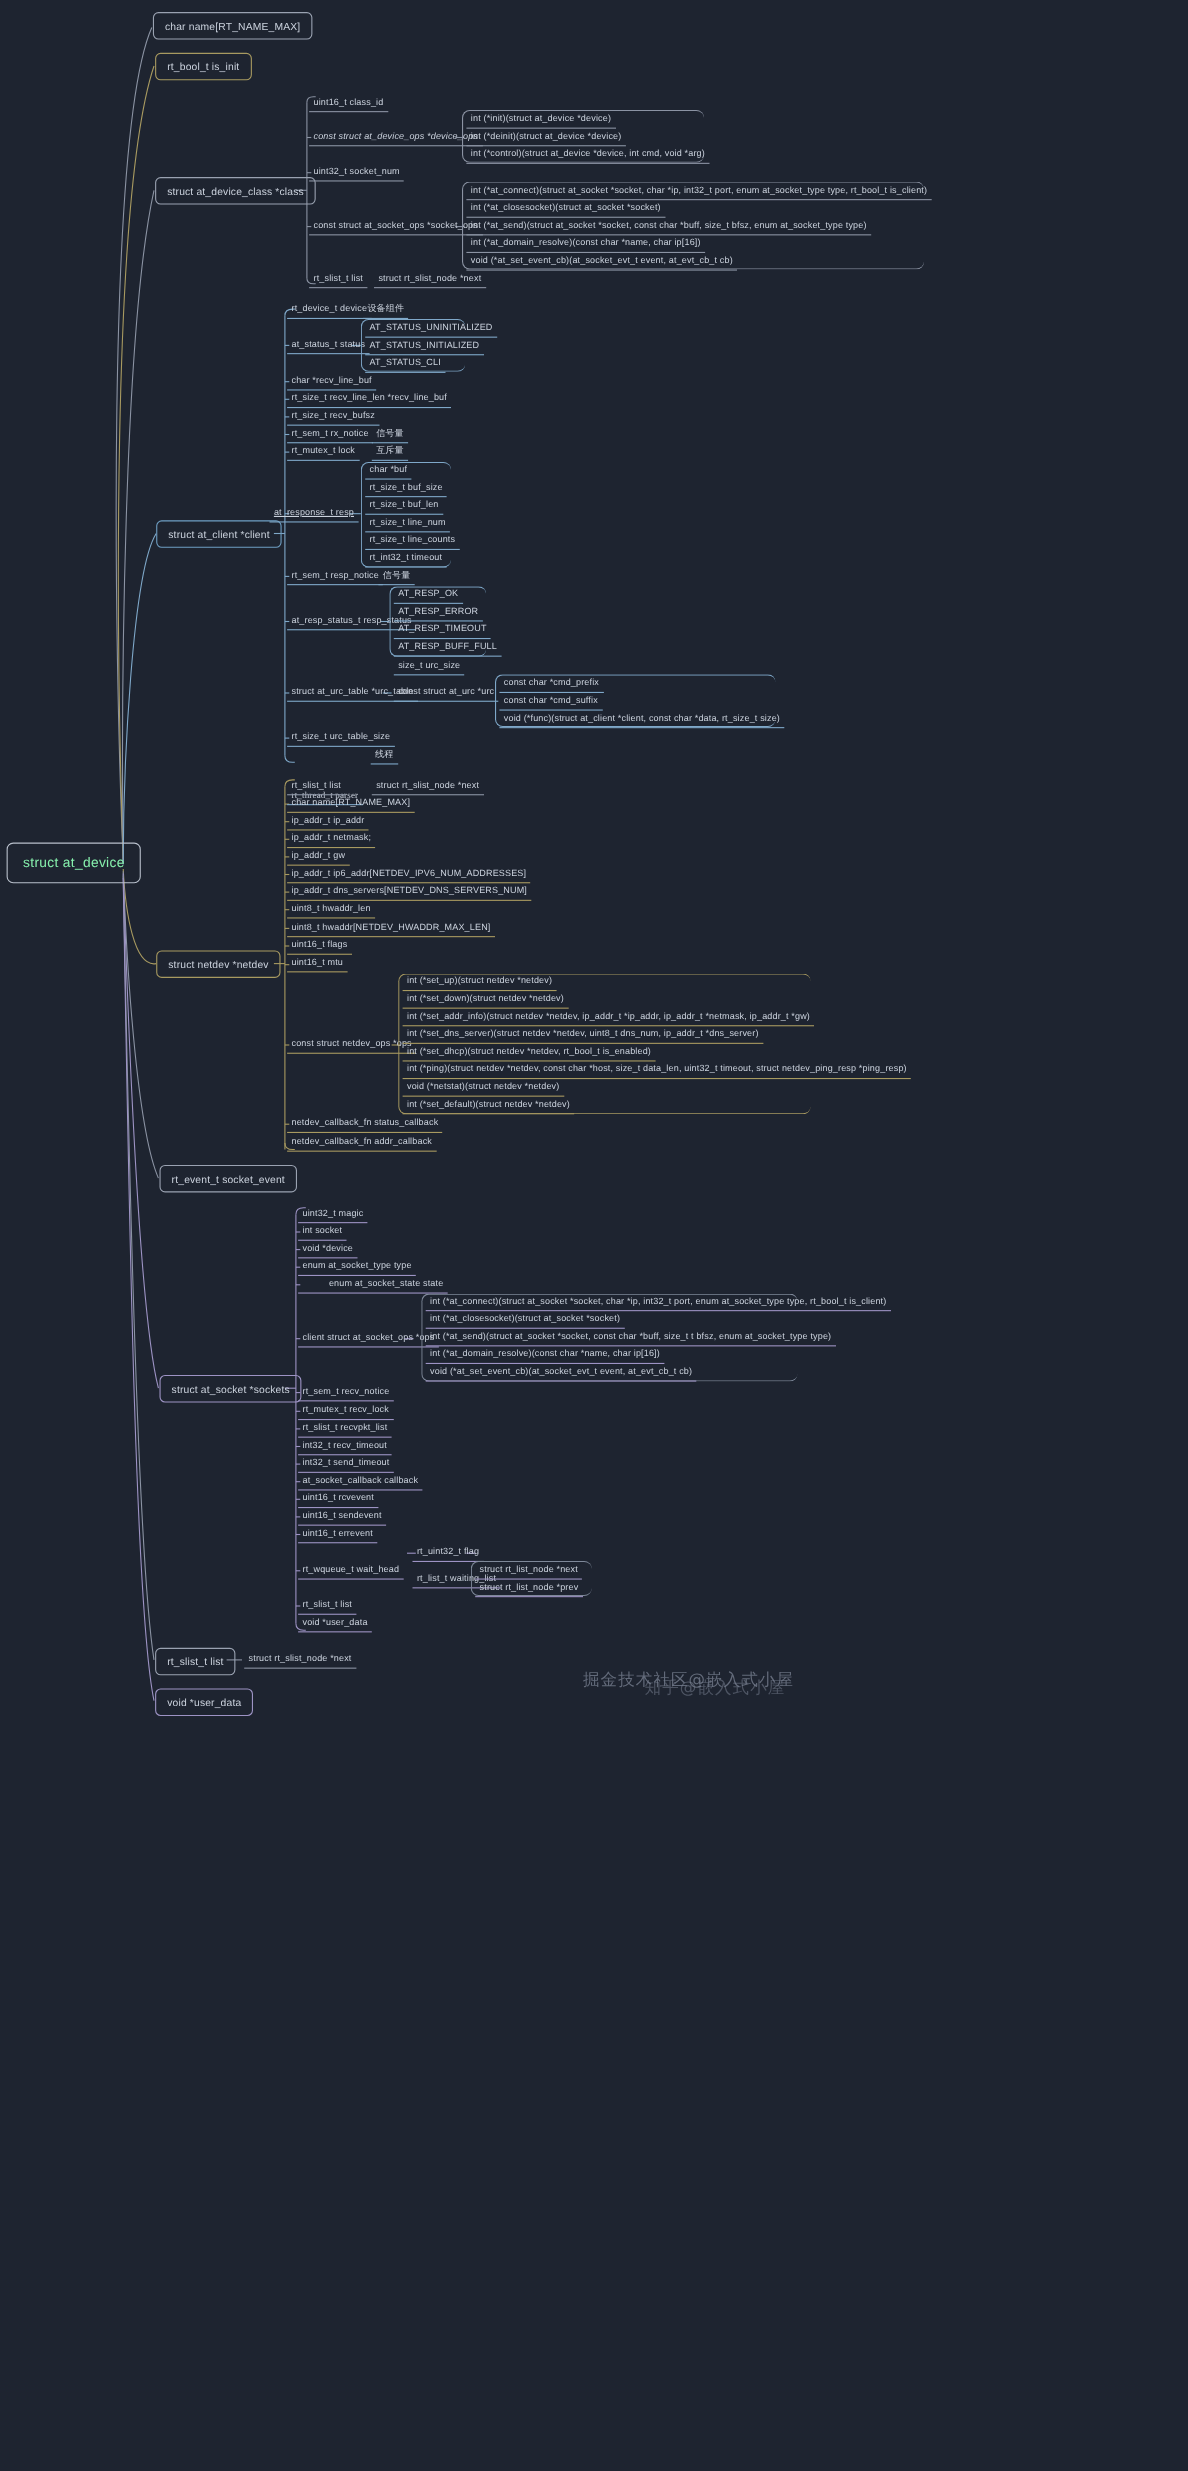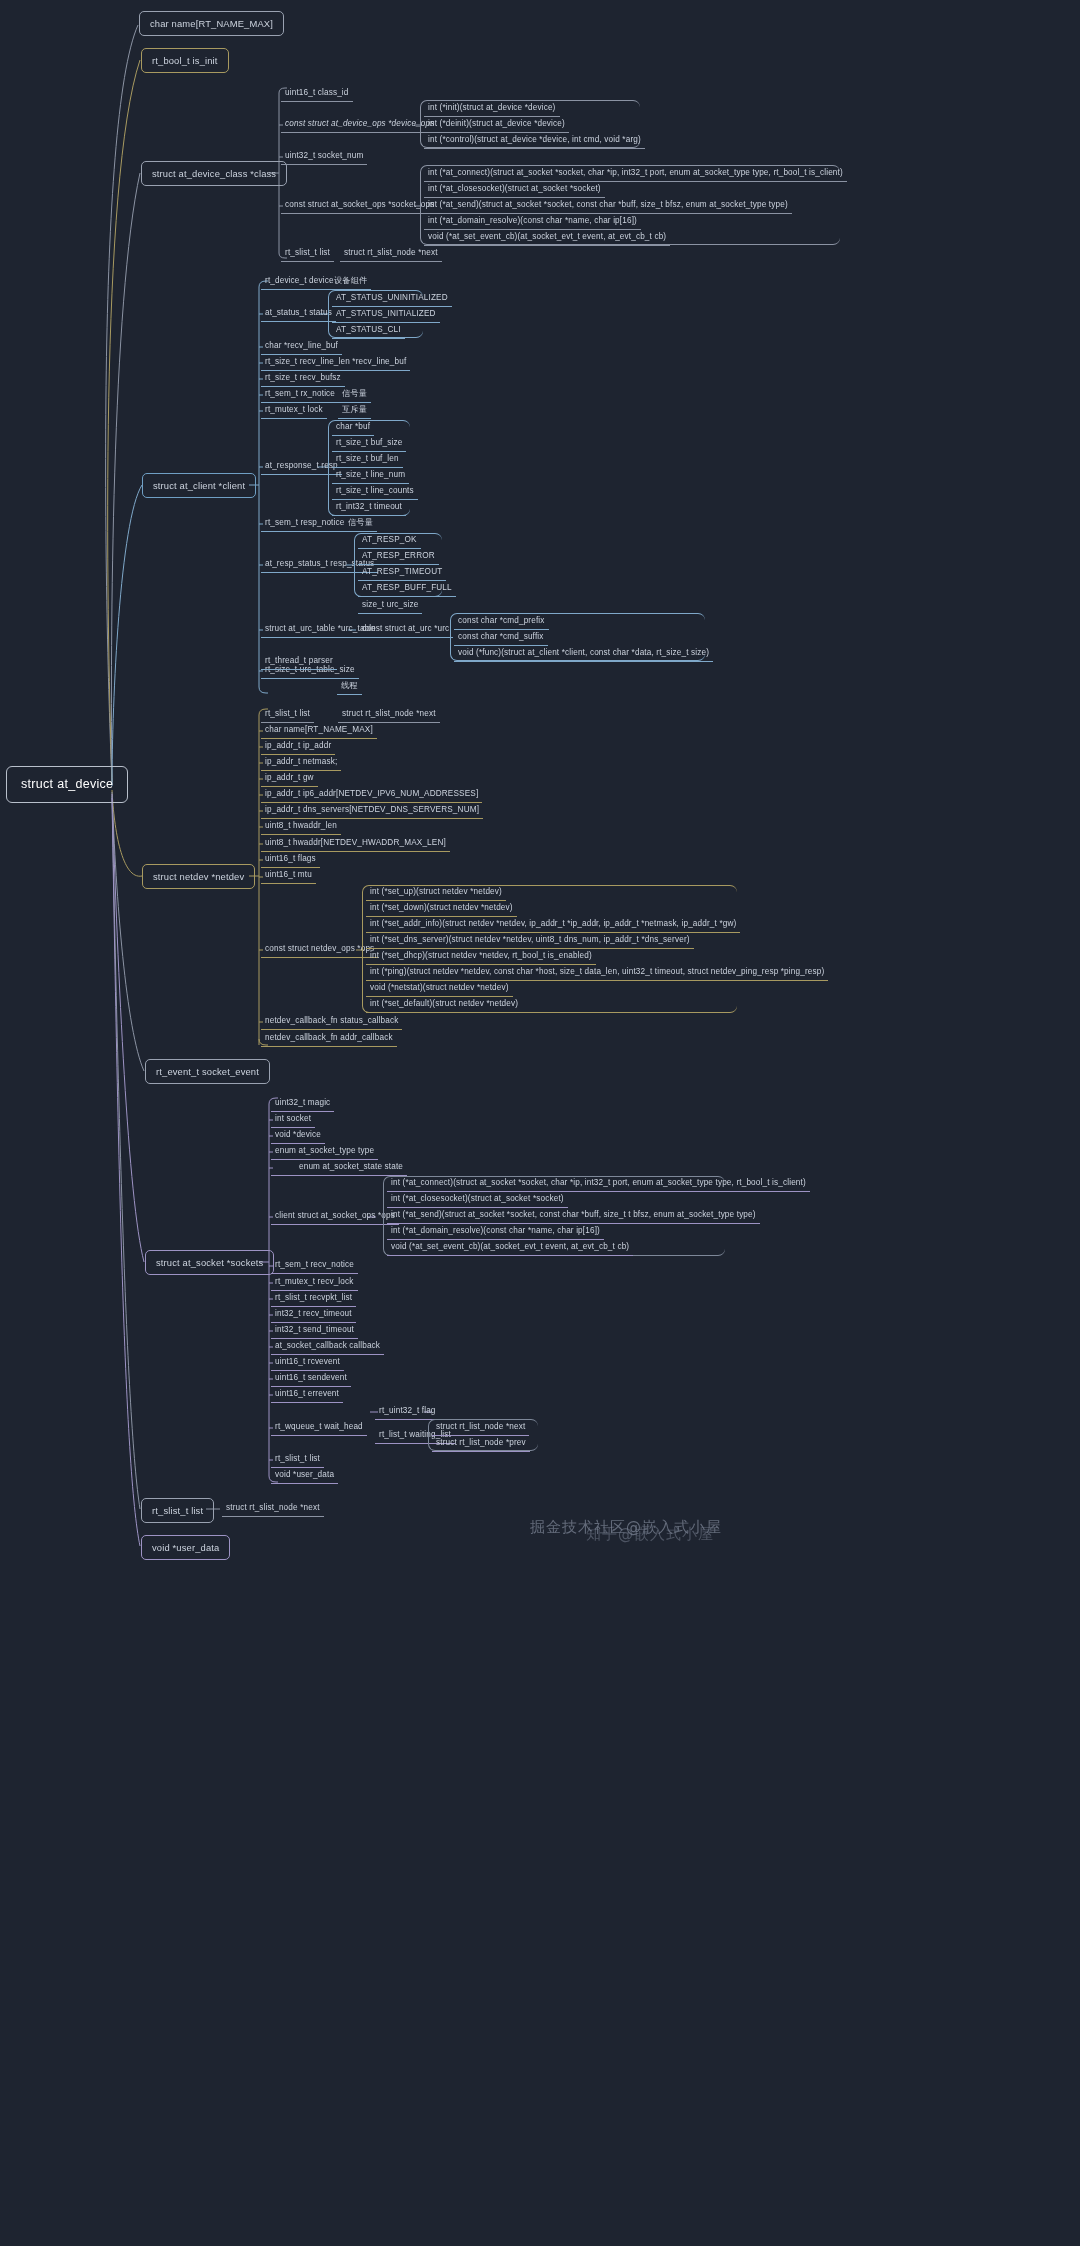--- a/index.html
+++ b/index.html
@@ -42,21 +42,21 @@
   .box.acc-gold   { border-color:#a89a60; }
   .box.acc-blue   { border-color:#6f9fc4; }
   .box.acc-grey   { border-color:#9aa2b1; }
   .box.acc-violet { border-color:#9d93c4; }
 
   .root {
     border:1px solid #b9c0cc;
     border-radius:6px;
     padding:10px 14px;
     font-size:12.5px;
-    color:#ffffff;
+    color:#86efac;
     letter-spacing:.3px;
   }
 
   .group-box {
     position:absolute;
     border:1px solid #7e8899;
     border-radius:7px;
     border-right:none;
     pointer-events:none;
   }
@@ -211,21 +211,21 @@
   <div class="node leaf acc-blue" style="left:332px; top:323px;">AT_STATUS_CLI</div>
 
   <div class="node leaf acc-blue" style="left:261px; top:339px;">char *recv_line_buf</div>
   <div class="node leaf acc-blue" style="left:261px; top:355px;">rt_size_t recv_line_len *recv_line_buf</div>
   <div class="node leaf acc-blue" style="left:261px; top:371px;">rt_size_t recv_bufsz</div>
   <div class="node leaf acc-blue" style="left:261px; top:387px;">rt_sem_t rx_notice</div>
   <div class="node leaf acc-blue cjk" style="left:338px; top:387px;">信号量</div>
   <div class="node leaf acc-blue" style="left:261px; top:403px;">rt_mutex_t lock</div>
   <div class="node leaf acc-blue cjk" style="left:338px; top:403px;">互斥量</div>
 
-  <div class="node leaf acc-blue" style="left:261px; top:459px;">at_response_t resp</div>
+  <div class="node leaf acc-blue" style="left:245px; top:459px;text-decoration:underline;">at_response_t resp</div>
   <div class="group-box acc-blue" style="left:328px; top:420px; width:82px; height:96px;"></div>
   <div class="node leaf acc-blue" style="left:332px; top:420px;">char *buf</div>
   <div class="node leaf acc-blue" style="left:332px; top:436px;">rt_size_t buf_size</div>
   <div class="node leaf acc-blue" style="left:332px; top:452px;">rt_size_t buf_len</div>
   <div class="node leaf acc-blue" style="left:332px; top:468px;">rt_size_t line_num</div>
   <div class="node leaf acc-blue" style="left:332px; top:484px;">rt_size_t line_counts</div>
   <div class="node leaf acc-blue" style="left:332px; top:500px;">rt_int32_t timeout</div>
 
   <div class="node leaf acc-blue" style="left:261px; top:516px;">rt_sem_t resp_notice</div>
   <div class="node leaf acc-blue cjk" style="left:344px; top:516px;">信号量</div>
@@ -240,21 +240,21 @@
   <div class="node leaf acc-blue" style="left:261px; top:622px;">struct at_urc_table *urc_table</div>
   <div class="node leaf acc-blue" style="left:358px; top:598px;">size_t urc_size</div>
   <div class="node leaf acc-blue" style="left:358px; top:622px;">const struct at_urc *urc</div>
 
   <div class="group-box acc-blue" style="left:450px; top:613px; width:255px; height:48px;"></div>
   <div class="node leaf acc-blue" style="left:454px; top:614px;">const char *cmd_prefix</div>
   <div class="node leaf acc-blue" style="left:454px; top:630px;">const char *cmd_suffix</div>
   <div class="node leaf acc-blue" style="left:454px; top:646px;">void (*func)(struct at_client *client, const char *data, rt_size_t size)</div>
 
   <div class="node leaf acc-blue" style="left:261px; top:663px;">rt_size_t urc_table_size</div>
-  <div class="node leaf acc-blue" style="left:261px; top:654px;">rt_thread_t parser</div>
+  <div class="node leaf acc-blue" style="left:261px; top:716px;font-family:Liberation Serif, serif;">rt_thread_t parser</div>
   <div class="node leaf acc-blue cjk" style="left:337px; top:679px;">线程</div>
 
   <div class="node box acc-gold" style="left:142px; top:864px;">struct netdev *netdev</div>
 
   <div class="node leaf acc-grey" style="left:261px; top:707px;">rt_slist_t list</div>
   <div class="node leaf acc-grey" style="left:338px; top:707px;">struct rt_slist_node *next</div>
   <div class="node leaf acc-gold" style="left:261px; top:723px;">char name[RT_NAME_MAX]</div>
   <div class="node leaf acc-gold" style="left:261px; top:739px;">ip_addr_t ip_addr</div>
   <div class="node leaf acc-gold" style="left:261px; top:755px;">ip_addr_t netmask;</div>
   <div class="node leaf acc-gold" style="left:261px; top:771px;">ip_addr_t gw</div>

